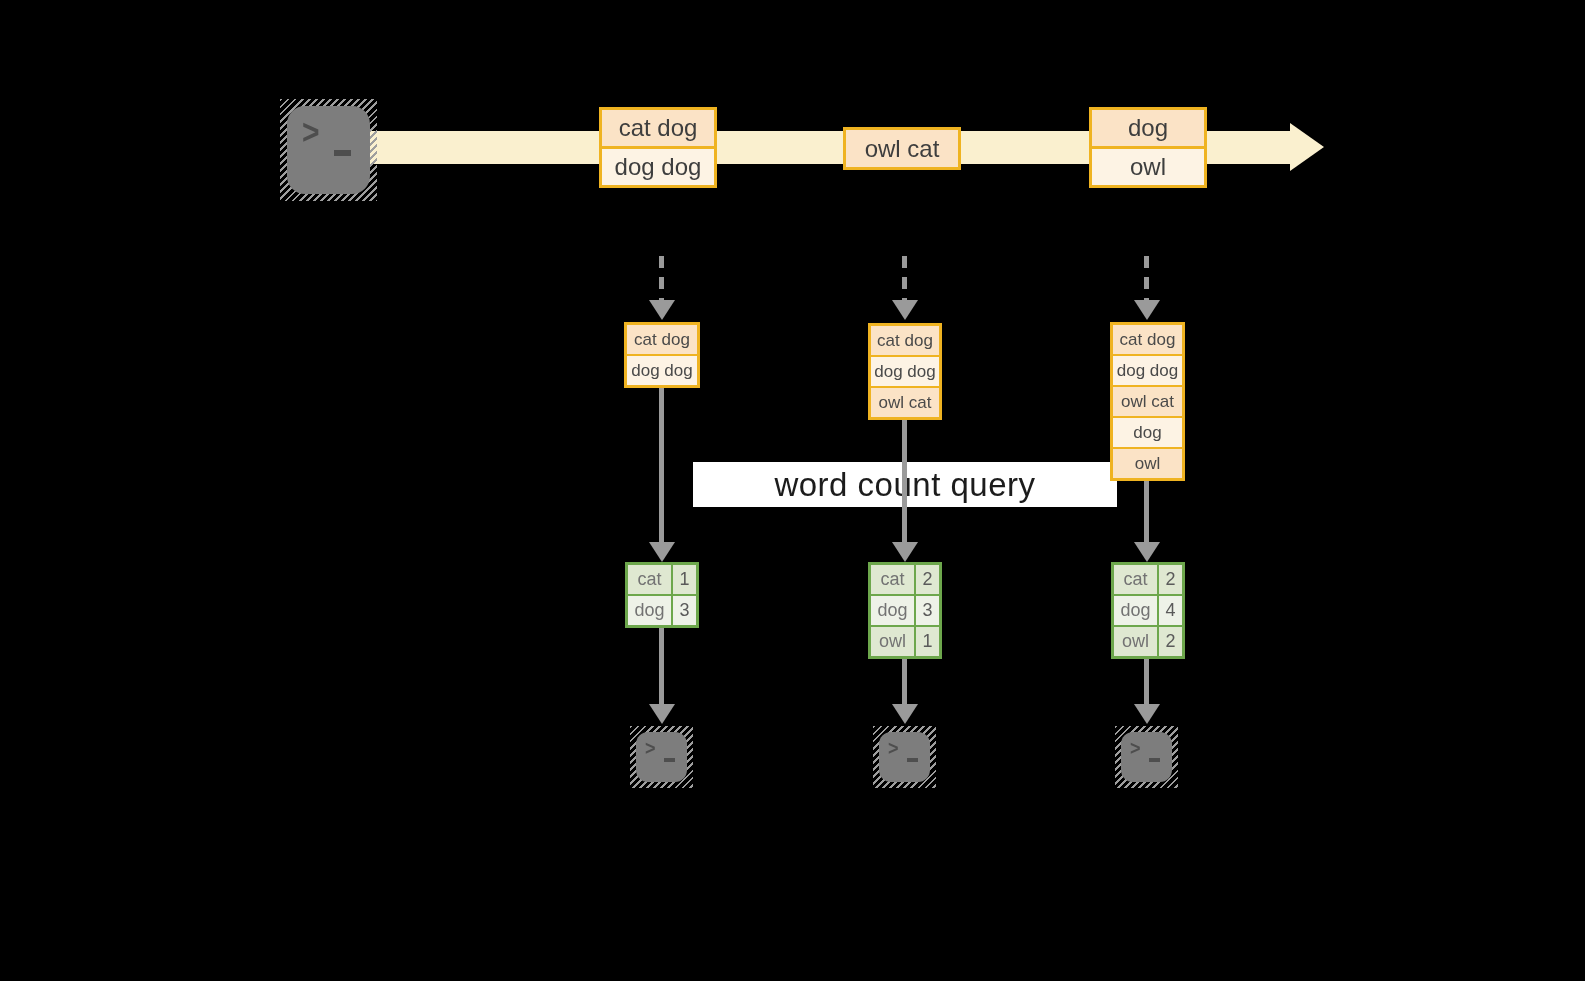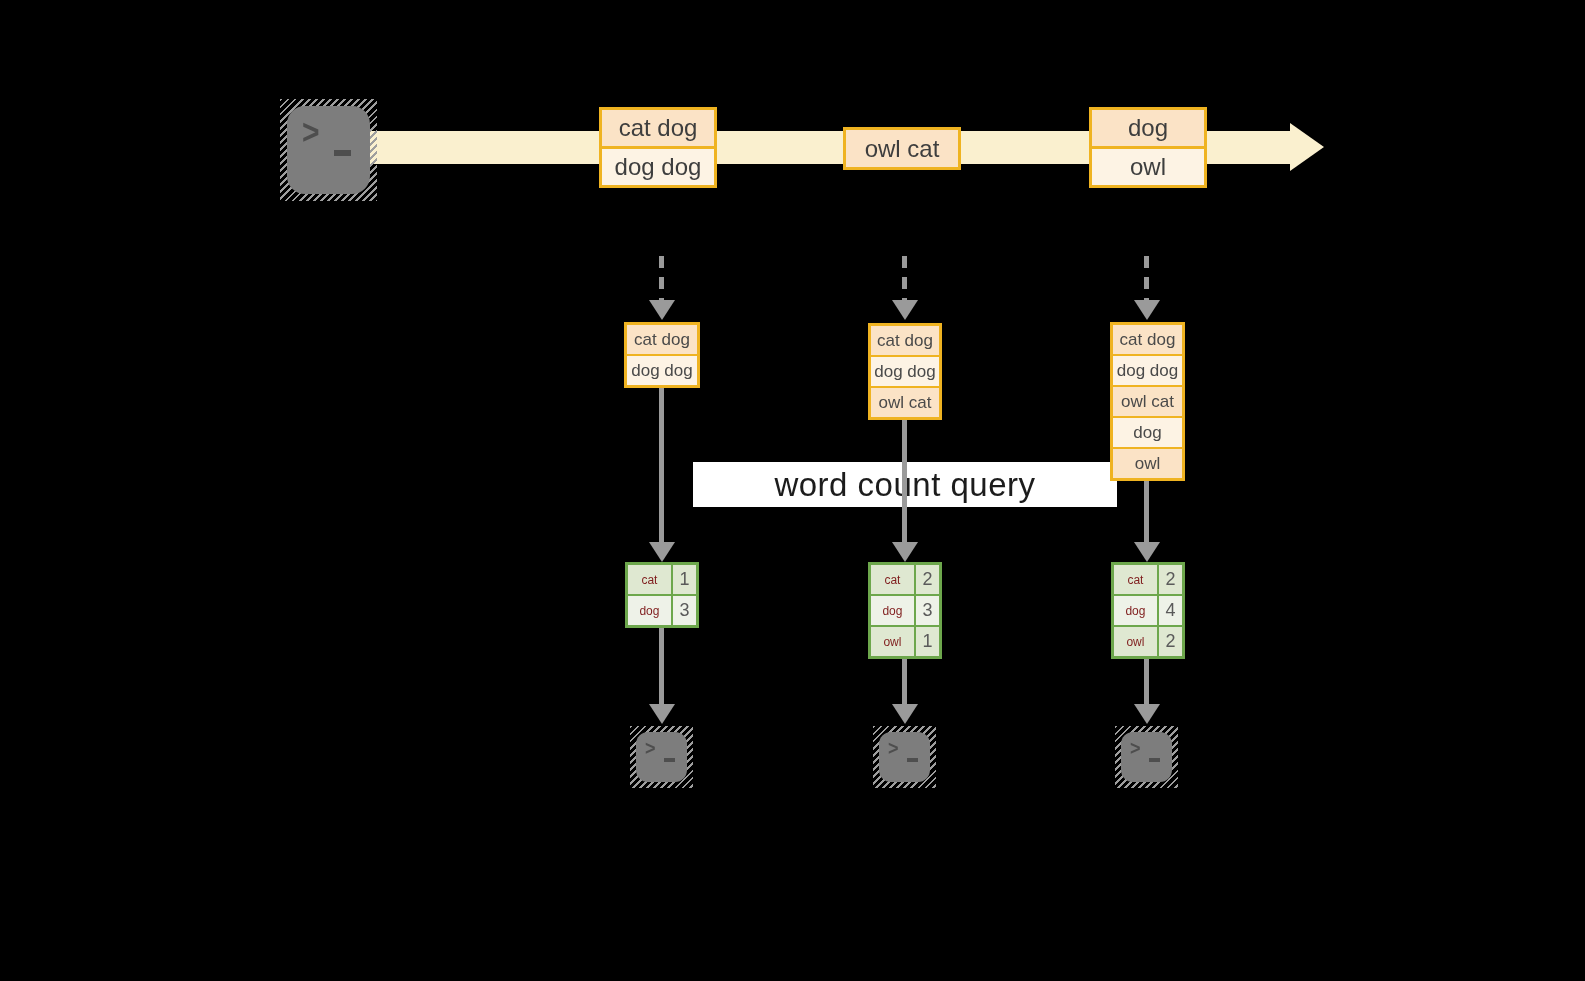--- a/index.html
+++ b/index.html
@@ -52,21 +52,21 @@
   
   .banner{position:absolute;background:#ffffff;display:flex;align-items:center;
     justify-content:center;font-size:33px;font-weight:300;color:#1c1c1c;
     letter-spacing:0.5px;z-index:1;}
 
   
   .gtable{position:absolute;border:3px solid #6da74c;z-index:2;}
   .grow{display:flex;height:29px;}
   .grow + .grow{border-top:2px solid #6da74c;}
   .wcell{flex:1.85;display:flex;align-items:center;justify-content:center;
-         font-size:12px;color:#7f1d1d;}
+         font-size:18px;color:#737373;}
   .ncell{flex:1;border-left:2px solid #6da74c;display:flex;align-items:center;
          justify-content:center;font-size:18px;color:#5a5a5a;}
   .sage{background:#dfe8d1;}
   .lgrn{background:#eef2e8;}
 
   .z2{z-index:2;}
   .z3{z-index:3;}
 </style>
 </head>
 <body>

